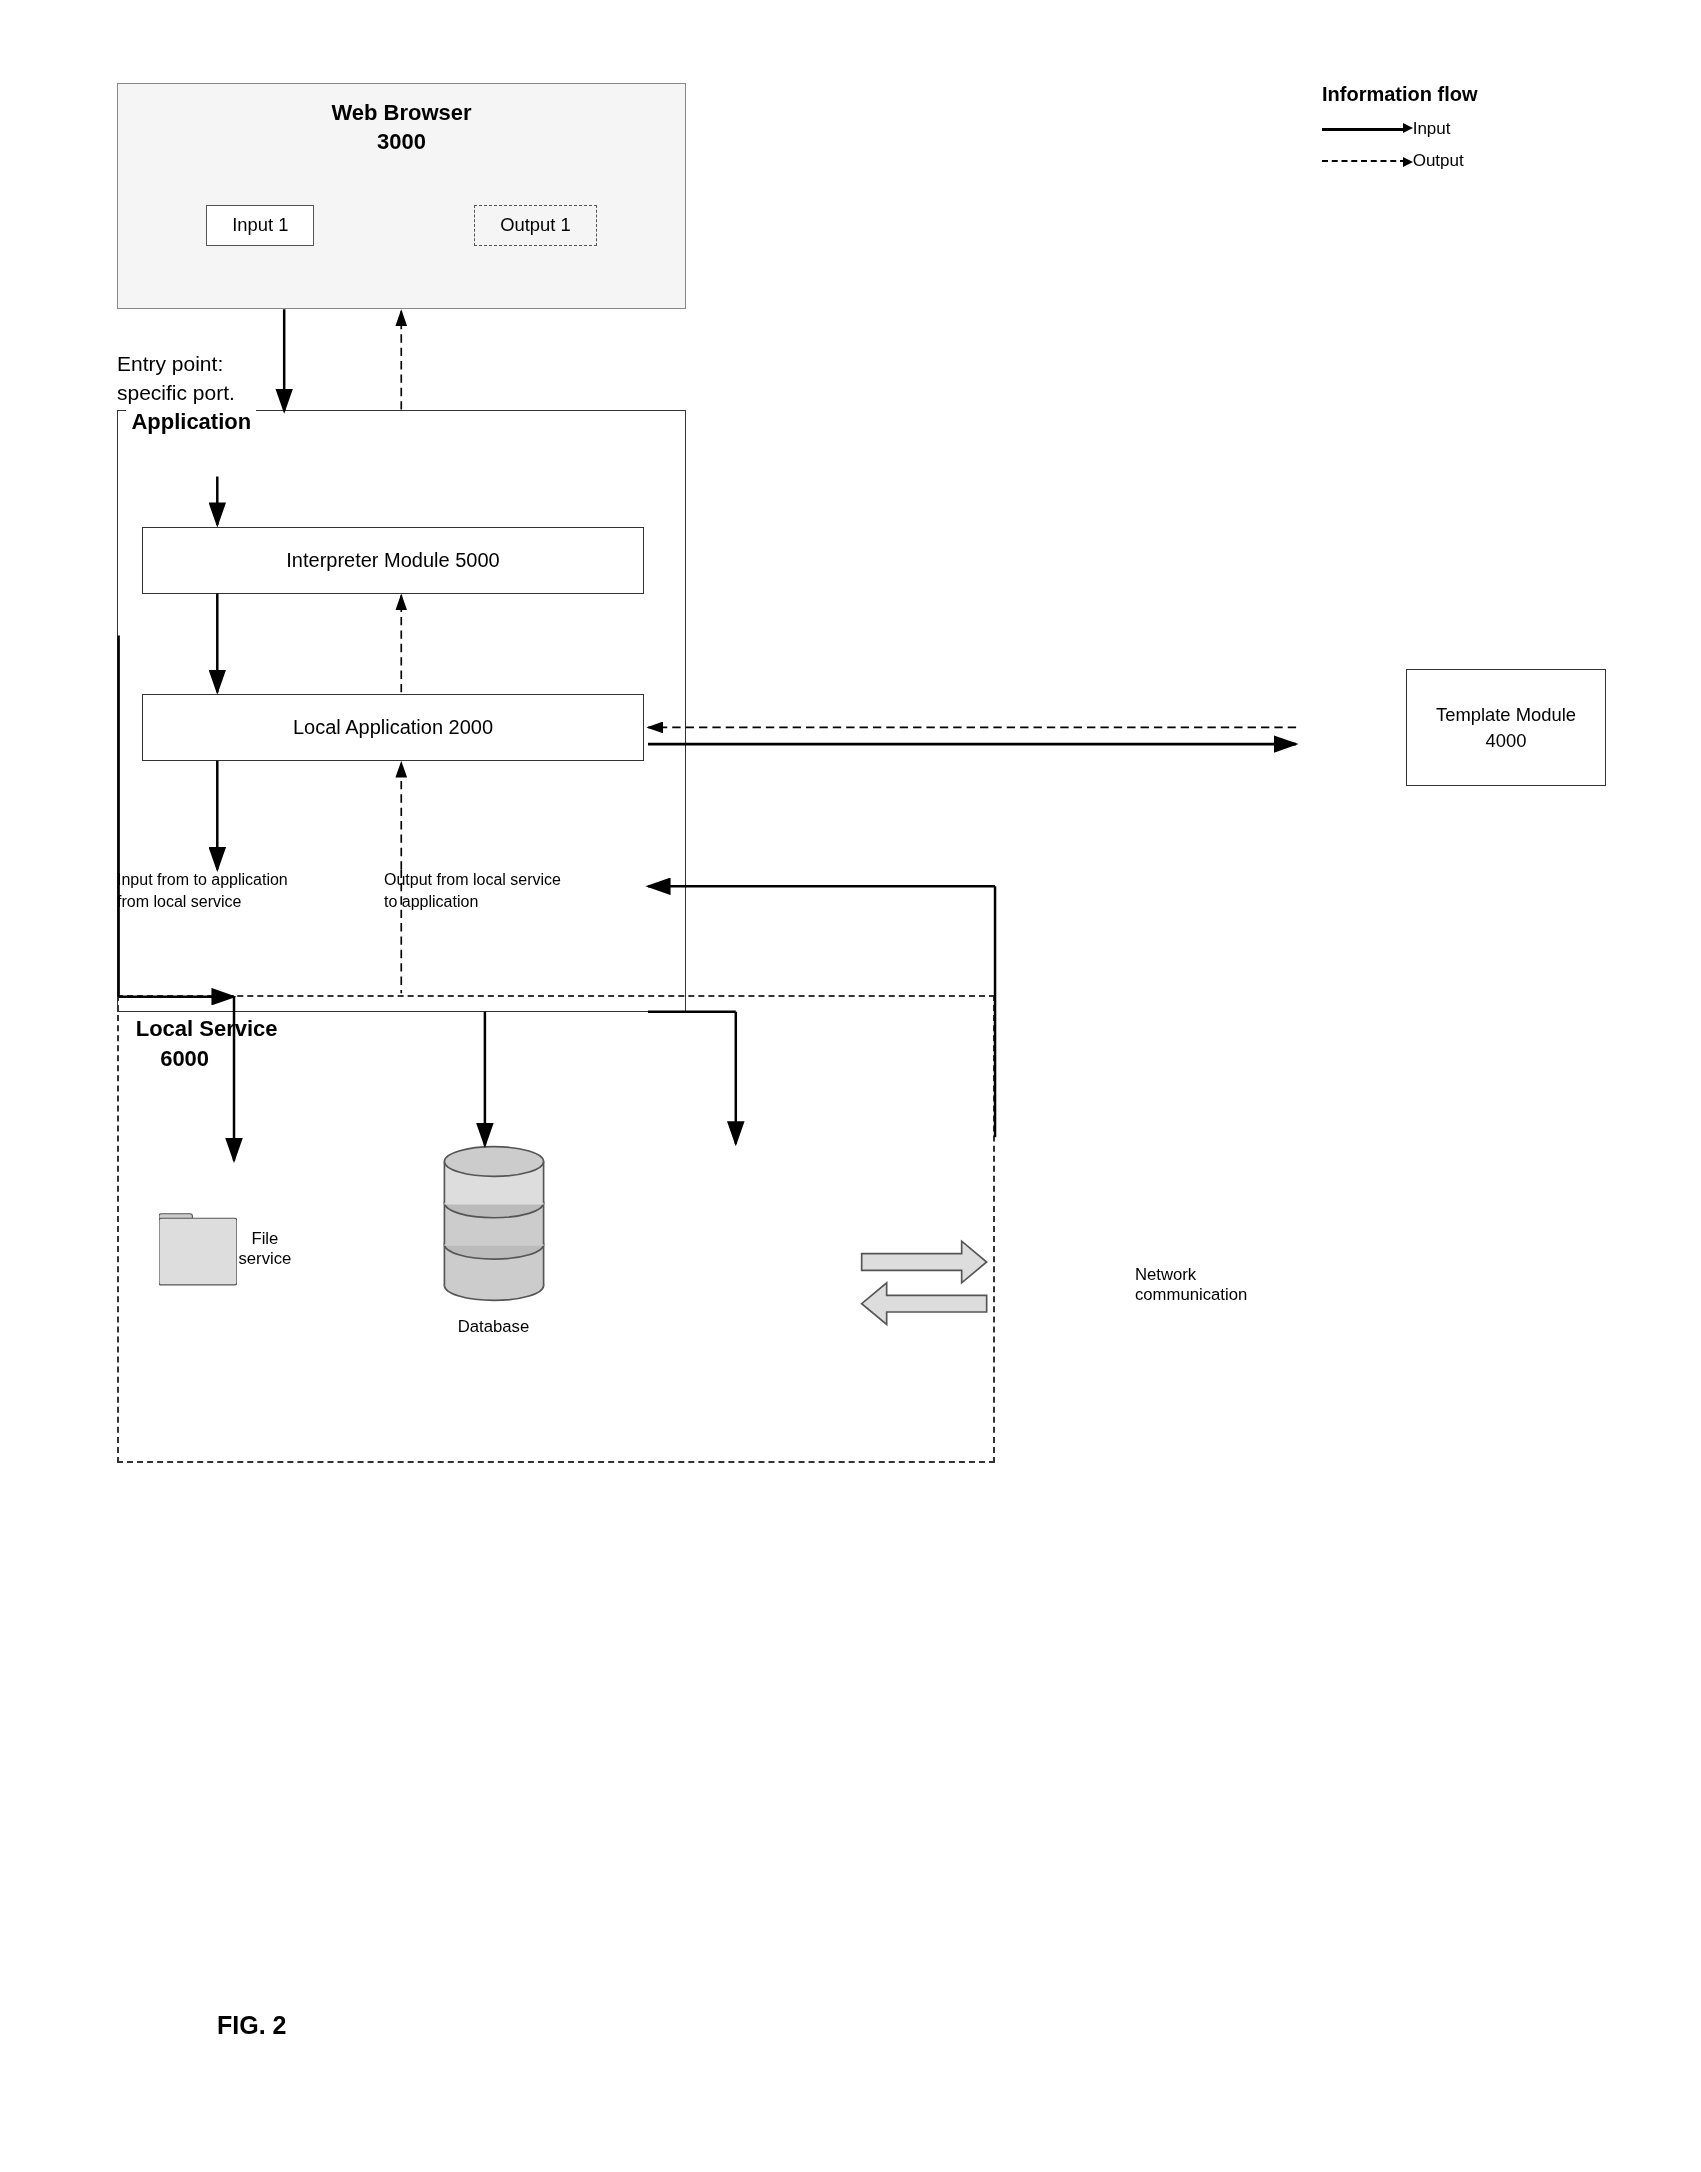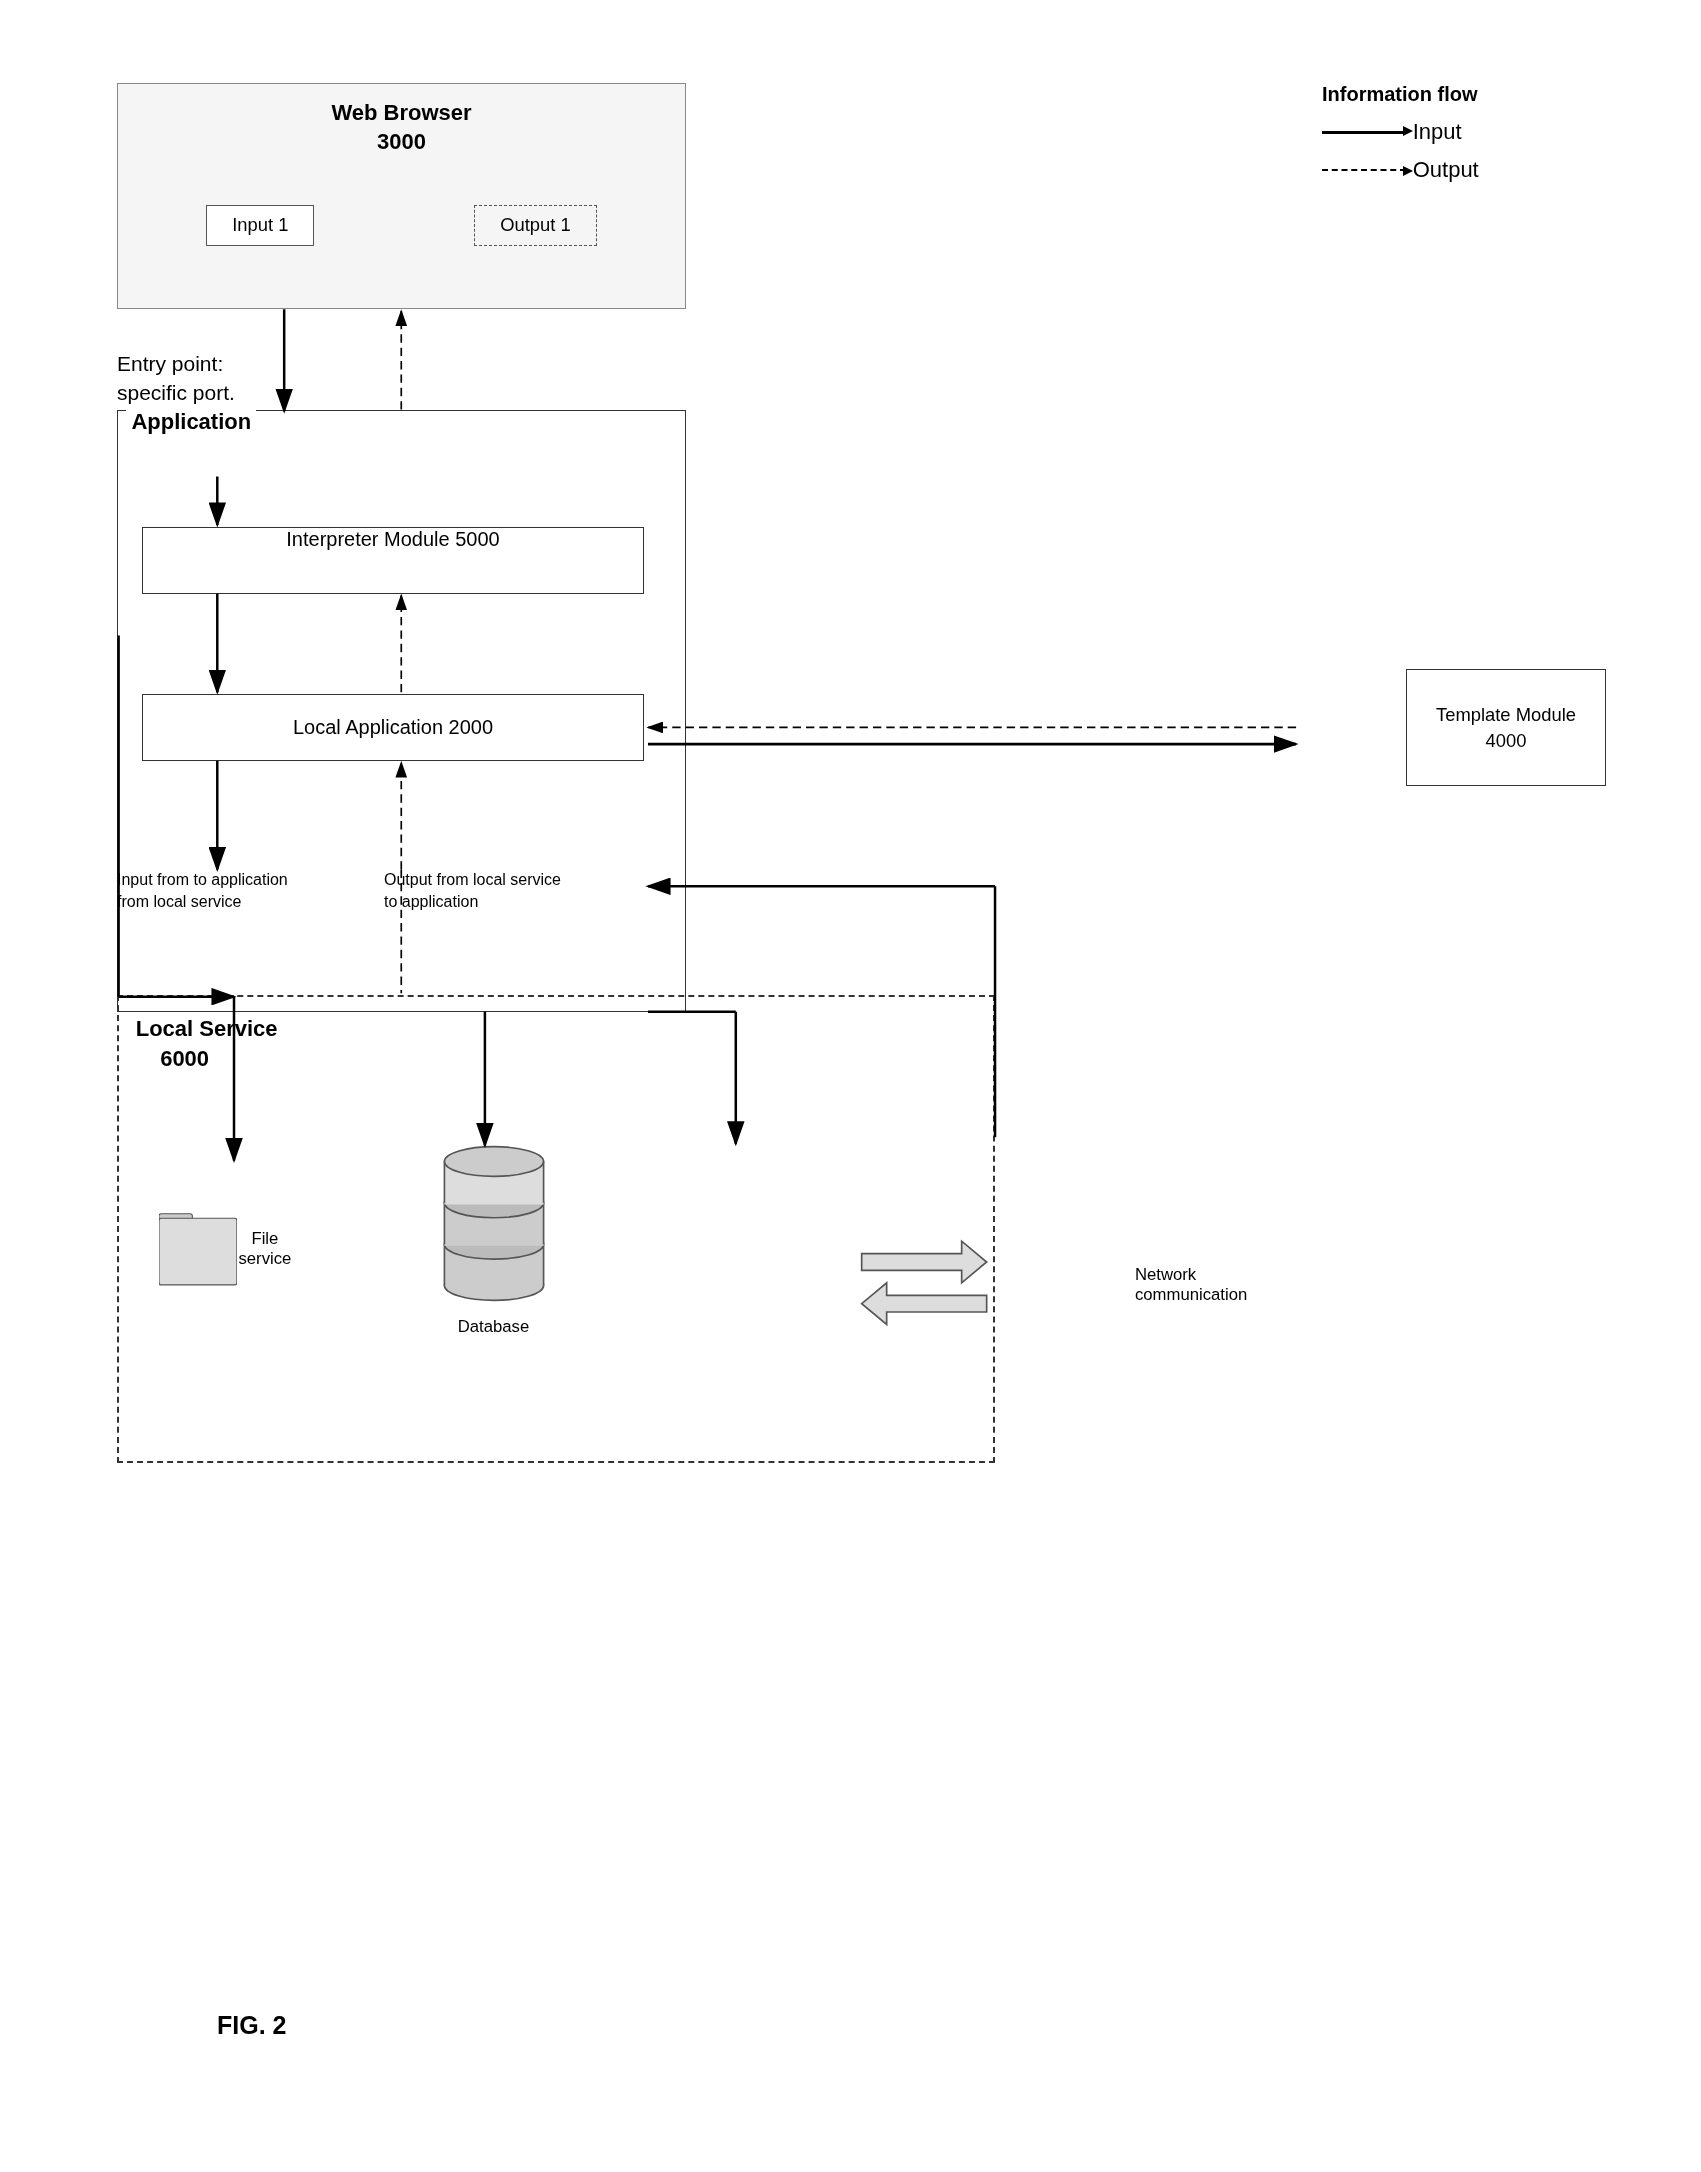--- a/index.html
+++ b/index.html
@@ -68,21 +68,21 @@
     }
     .legend-title {
       font-weight: bold;
       font-size: 20px;
       margin-bottom: 13.4px;
     }
     .legend-item {
       display: flex;
       align-items: center;
       margin-bottom: 11.7px;
-      font-size: 22px;
+      font-size: 17px;
     }
     .legend-line-solid {
       width: 84px;
       height: 2.5px;
       background: #000;
       margin-right: 6.7px;
       position: relative;
     }
     .legend-line-solid::after {
       content: '';
@@ -134,20 +134,21 @@
     
     .interpreter-box {
       position: absolute;
       top: 477px;
       left: 92px;
       width: 502px;
       height: 67px;
       border: 1.7px solid #333;
       background: #fff;
       display: flex;
+      align-items: center;
       justify-content: center;
     }
     .interpreter-label {
       font-size: 20px;
     }
 
     
     .local-app-box {
       position: absolute;
       top: 644px;

